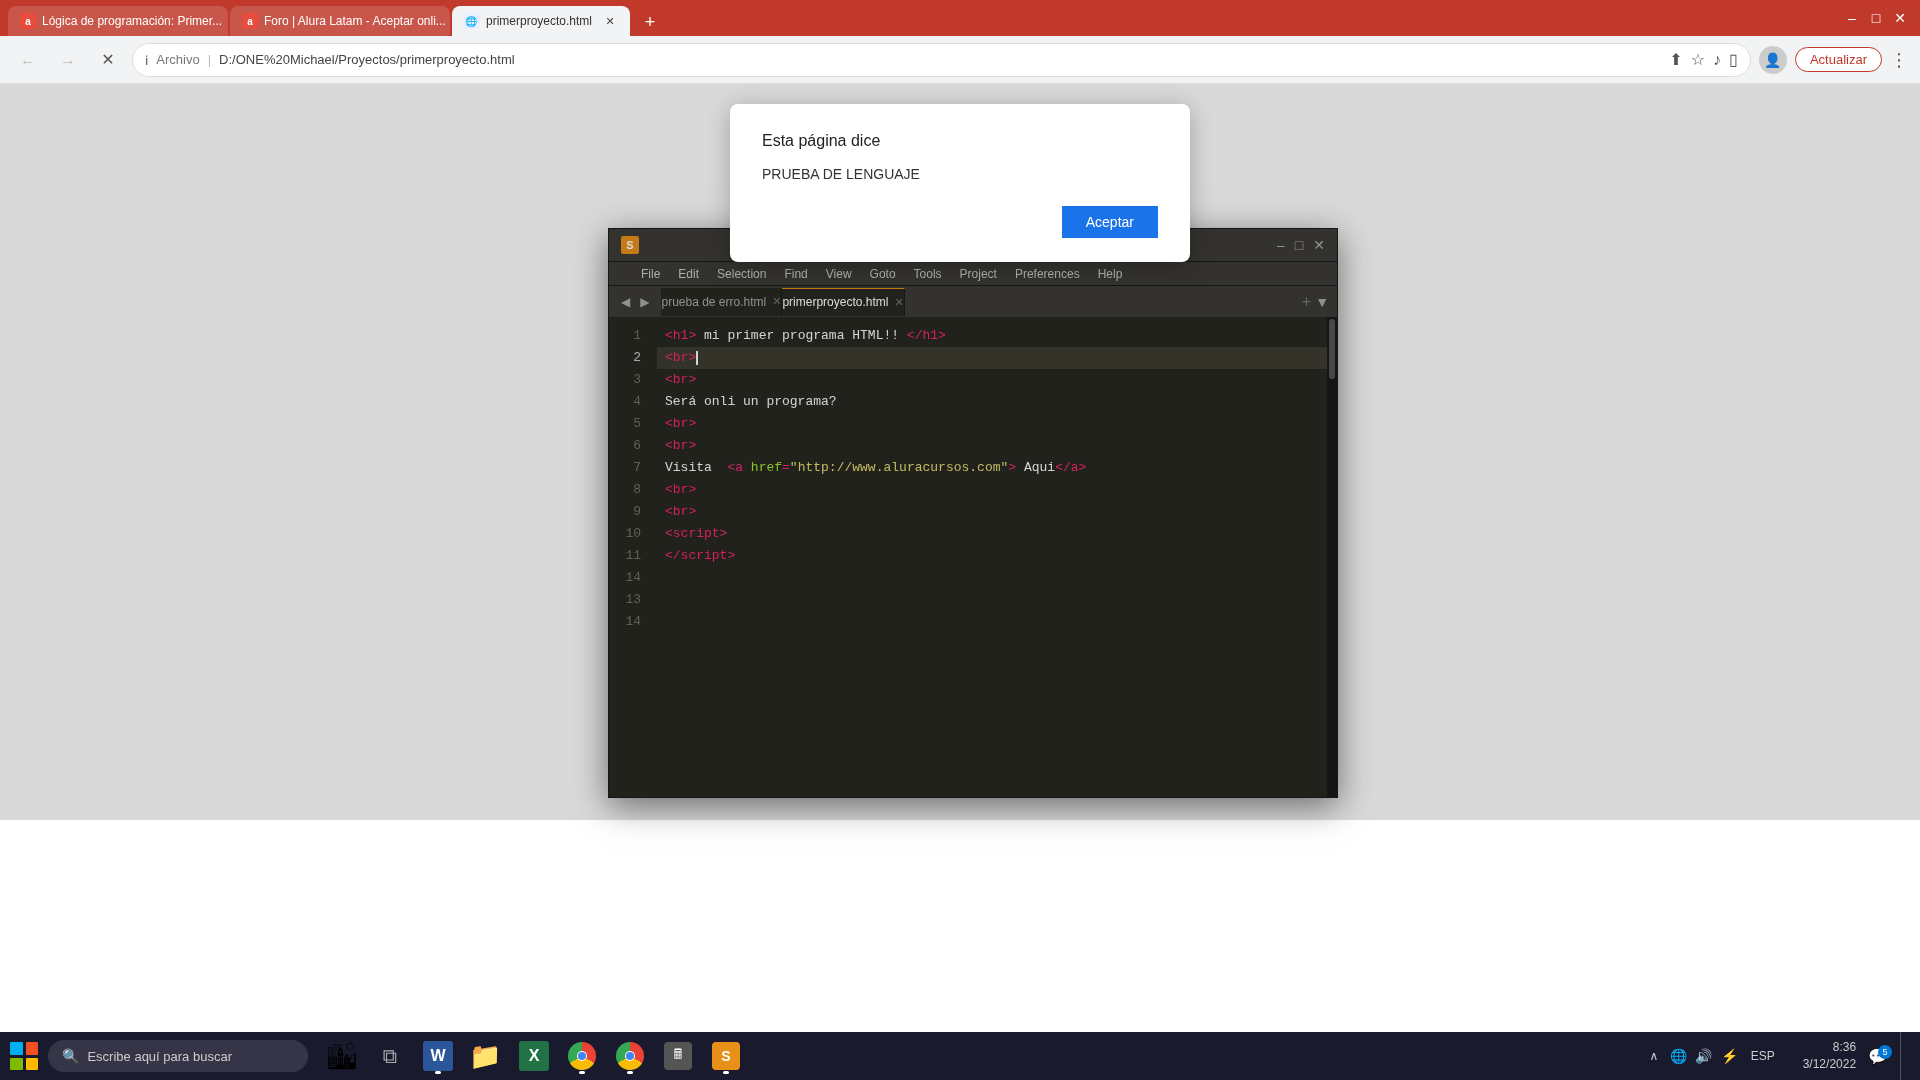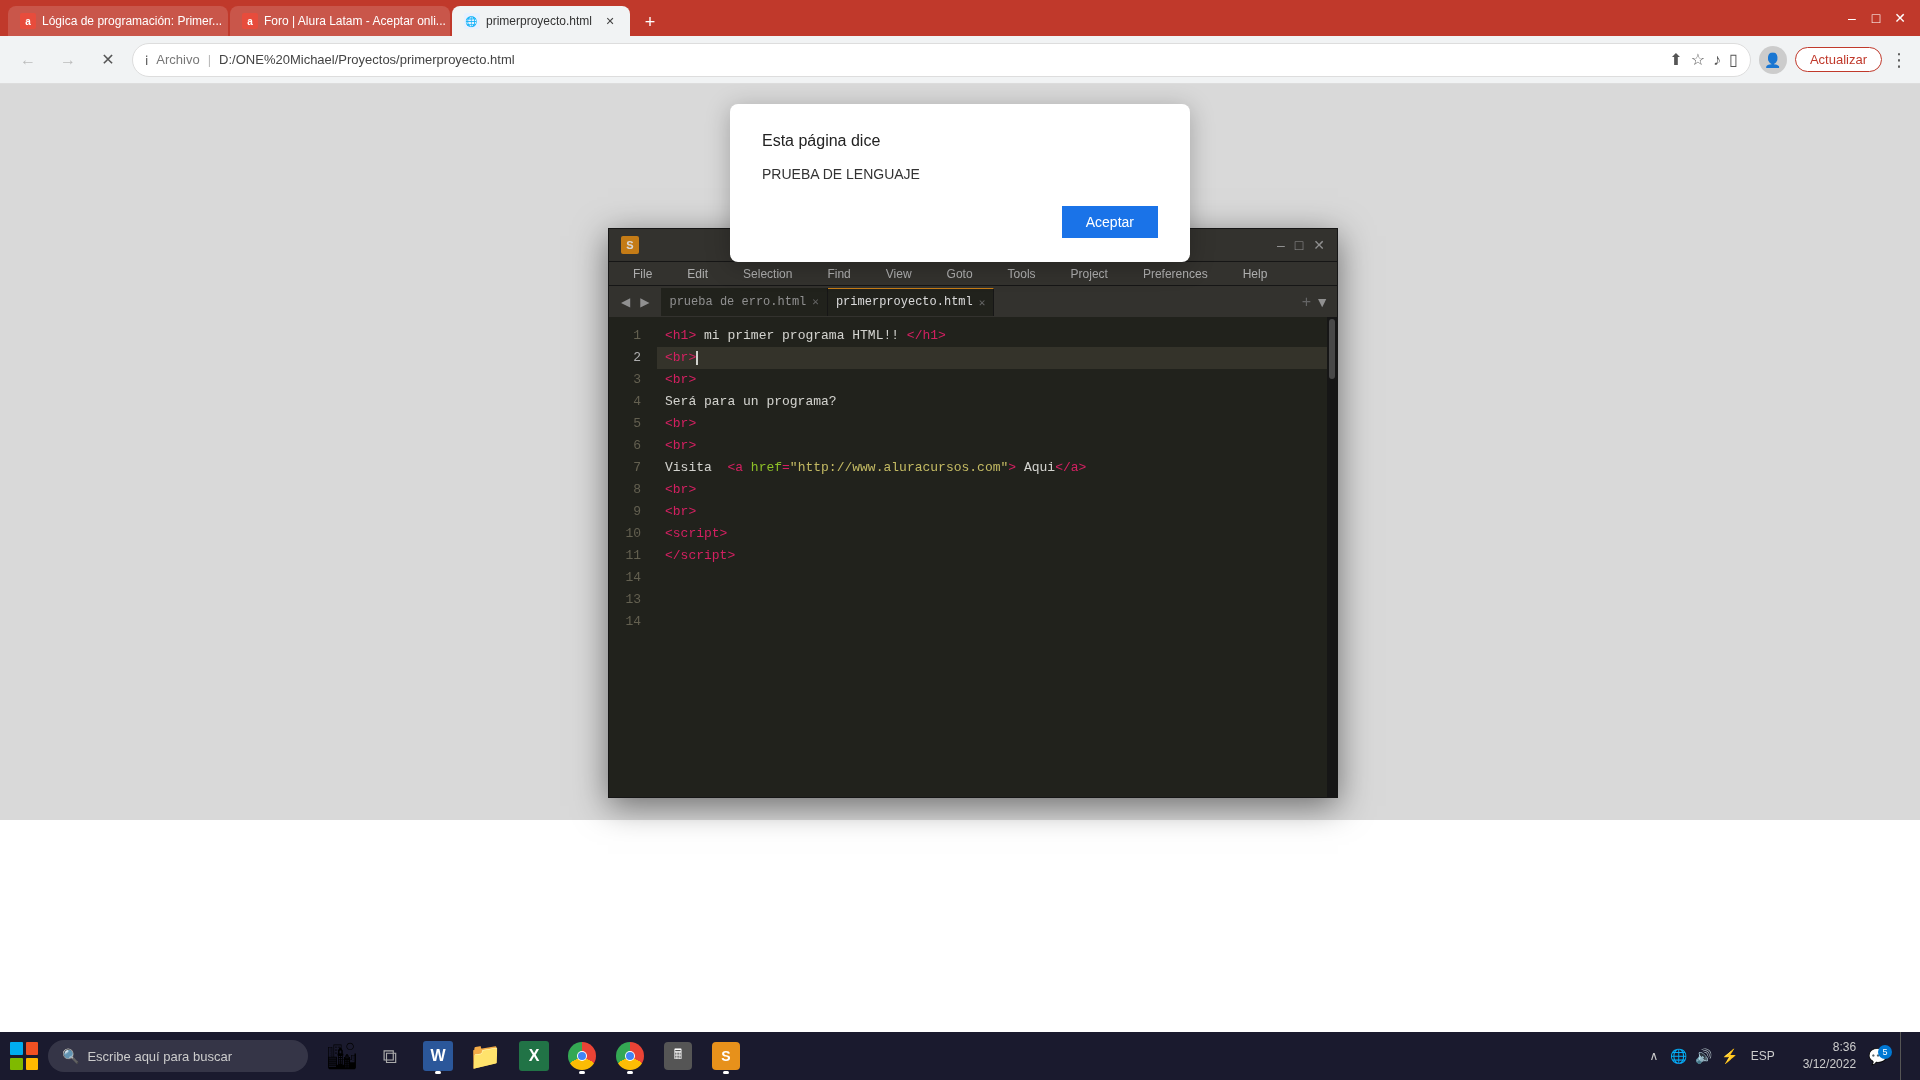--- a/index.html
+++ b/index.html
@@ -313,22 +313,22 @@
       font-size: 14px;
       color: #aaa;
       cursor: pointer;
     }
 
     .sublime-menu-bar {
       height: 24px;
       background: #3c3b37;
       display: flex;
       align-items: center;
-      padding: 0 16px;
-      gap: 19px;
+      padding: 0 24px;
+      gap: 2px;
       border-top: 1px solid #1a1a1a;
     }
 
     .menu-item {
       font-size: 12px;
       color: #ccc;
       padding: 2px 8px;
       cursor: pointer;
     }
 
@@ -352,28 +352,27 @@
       font-size: 12px;
       color: #aaa;
       cursor: pointer;
       padding: 2px 4px;
     }
 
     .sublime-tab {
       display: flex;
       align-items: center;
       height: 28px;
-      padding: 0 8px;
+      padding: 0 0;
       font-size: 12px;
       color: #aaa;
       gap: 6px;
       background: #272822;
       border-right: 1px solid #1a1a1a;
       cursor: pointer;
-      font-family: Liberation Mono, monospace;
     }
 
     .sublime-tab.active {
       background: #272822;
       color: #fff;
       border-top: 1px solid #e7911b;
     }
 
     .sublime-tab-close {
       font-size: 11px;
@@ -867,21 +866,21 @@
 
       <div class="code-line active-bg">
         <span class="c-tag">&lt;br&gt;</span><span class="cursor"></span>
       </div>
 
       <div class="code-line">
         <span class="c-tag">&lt;br&gt;</span>
       </div>
 
       <div class="code-line">
-        <span class="c-plain">Será para un programa?</span>
+        <span class="c-plain">Será onli un programa?</span>
       </div>
 
       <div class="code-line">
         <span class="c-tag">&lt;br&gt;</span>
       </div>
 
       <div class="code-line">
         <span class="c-tag">&lt;br&gt;</span>
       </div>
 

